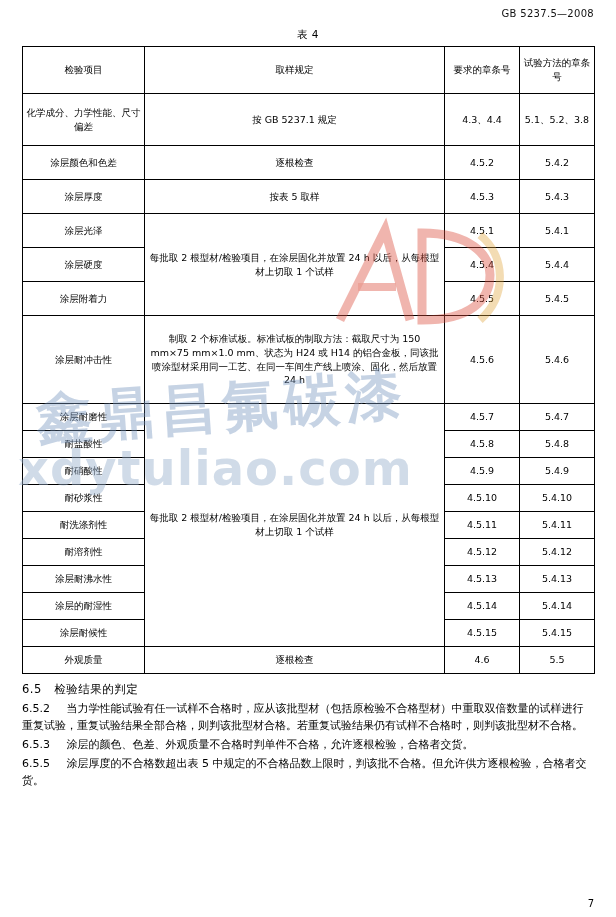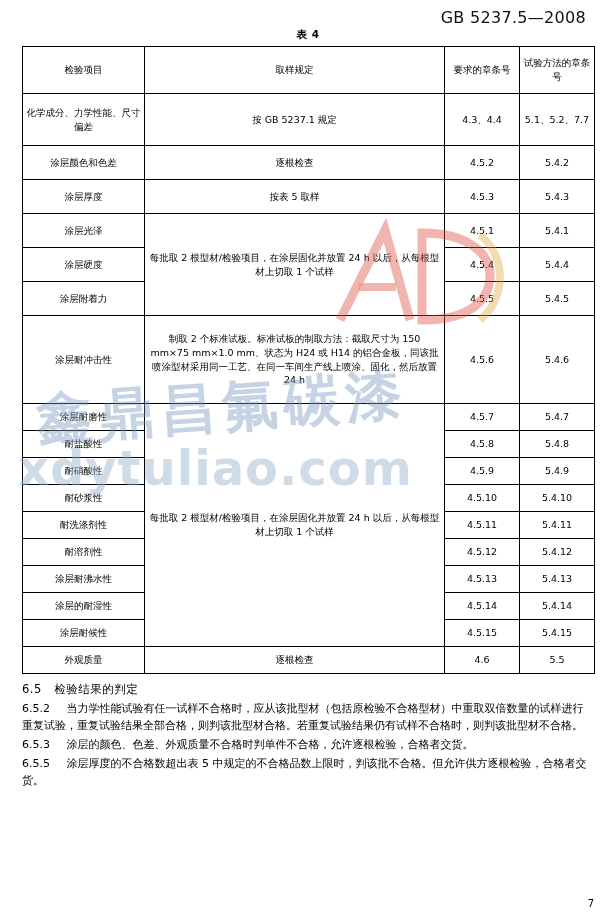--- a/index.html
+++ b/index.html
@@ -22,32 +22,31 @@
     box-sizing: border-box;
     padding: 0 22px;
   }
   
   .header {
     position: relative;
     height: 26px;
   }
   .std-no {
     position: absolute;
-    right: 8px;
+    right: 0;
     top: 8px;
-    font-size: 16px;
+    font-size: 10px;
     letter-spacing: 0.3px;
     color: #111;
   }
   .table-caption {
     text-align: center;
     font-size: 10.5px;
     margin: 2px 0 4px 0;
     letter-spacing: 0.5px;
-    font-weight: bold;
   }
   
   .watermark {
     position: absolute;
     left: 0;
     top: 0;
     width: 616px;
     height: 917px;
     pointer-events: none;
     z-index: 5;
@@ -179,21 +178,21 @@
         <th>取样规定</th>
         <th>要求的章条号</th>
         <th>试验方法的章条号</th>
       </tr>
     </thead>
     <tbody>
       <tr style="height:52px">
         <td>化学成分、力学性能、尺寸偏差</td>
         <td>按 GB 5237.1 规定</td>
         <td>4.3、4.4</td>
-        <td>5.1、5.2、7.7</td>
+        <td>5.1、5.2、3.8</td>
       </tr>
       <tr class="rowtall">
         <td>涂层颜色和色差</td>
         <td>逐根检查</td>
         <td>4.5.2</td>
         <td>5.4.2</td>
       </tr>
       <tr class="rowtall">
         <td>涂层厚度</td>
         <td>按表 5 取样</td>

